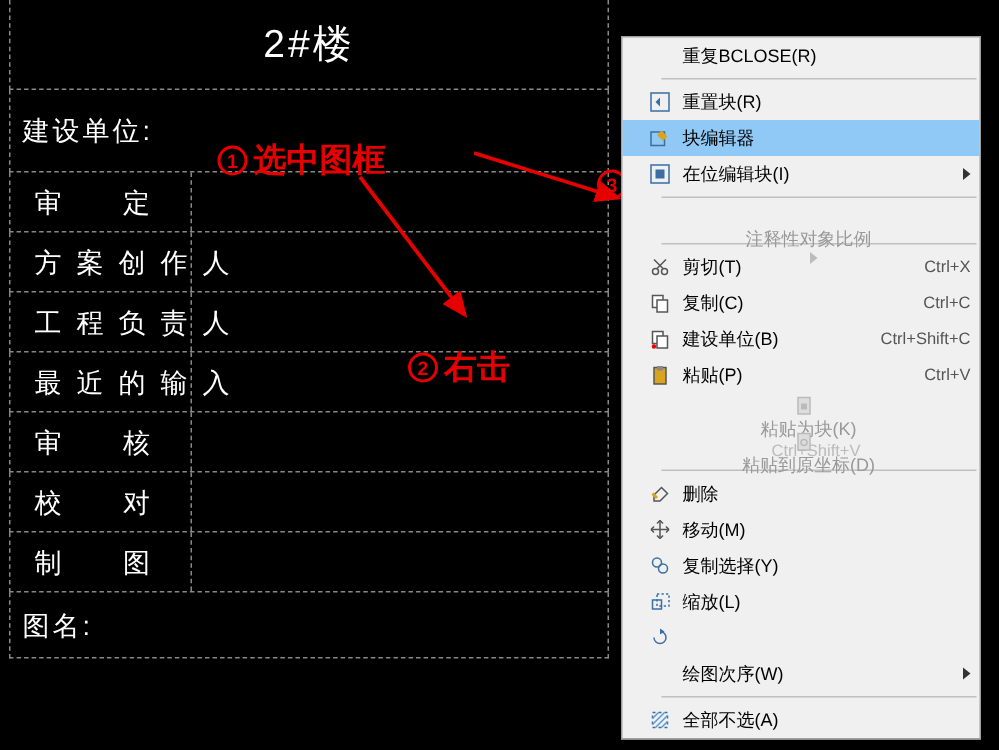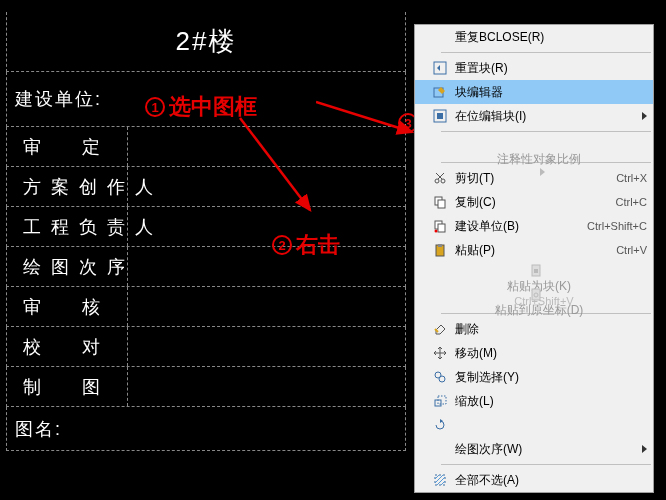--- a/index.html
+++ b/index.html
@@ -12,21 +12,21 @@
     overflow: hidden;
   }
   .cad-area {
     position: absolute;
     top: 0; left: 0;
     width: 666px;
     height: 500px;
   }
   .title-block {
     position: absolute;
-    top: 12px;
+    top: 0;
     left: 6px;
     width: 400px;
     color: #fff;
   }
   .title-header {
     height: 60px;
     display: flex;
     align-items: center;
     justify-content: center;
     font-size: 26px;
@@ -162,21 +162,21 @@
     </div>
     <div class="title-row small-row">
       <span class="title-label cell-1">方案创作人</span>
       <span class="title-divider"></span>
     </div>
     <div class="title-row small-row">
       <span class="title-label cell-1">工程负责人</span>
       <span class="title-divider"></span>
     </div>
     <div class="title-row small-row">
-      <span class="title-label cell-1">绘图次序</span>
+      <span class="title-label cell-1">最近的输入</span>
       <span class="title-divider"></span>
     </div>
     <div class="title-row small-row x6">
       <span class="title-label cell-audit">审    核</span>
       <span class="title-divider"></span>
     </div>
     <div class="title-row small-row x6">
       <span class="title-label cell-audit">校    对</span>
       <span class="title-divider"></span>
     </div>

